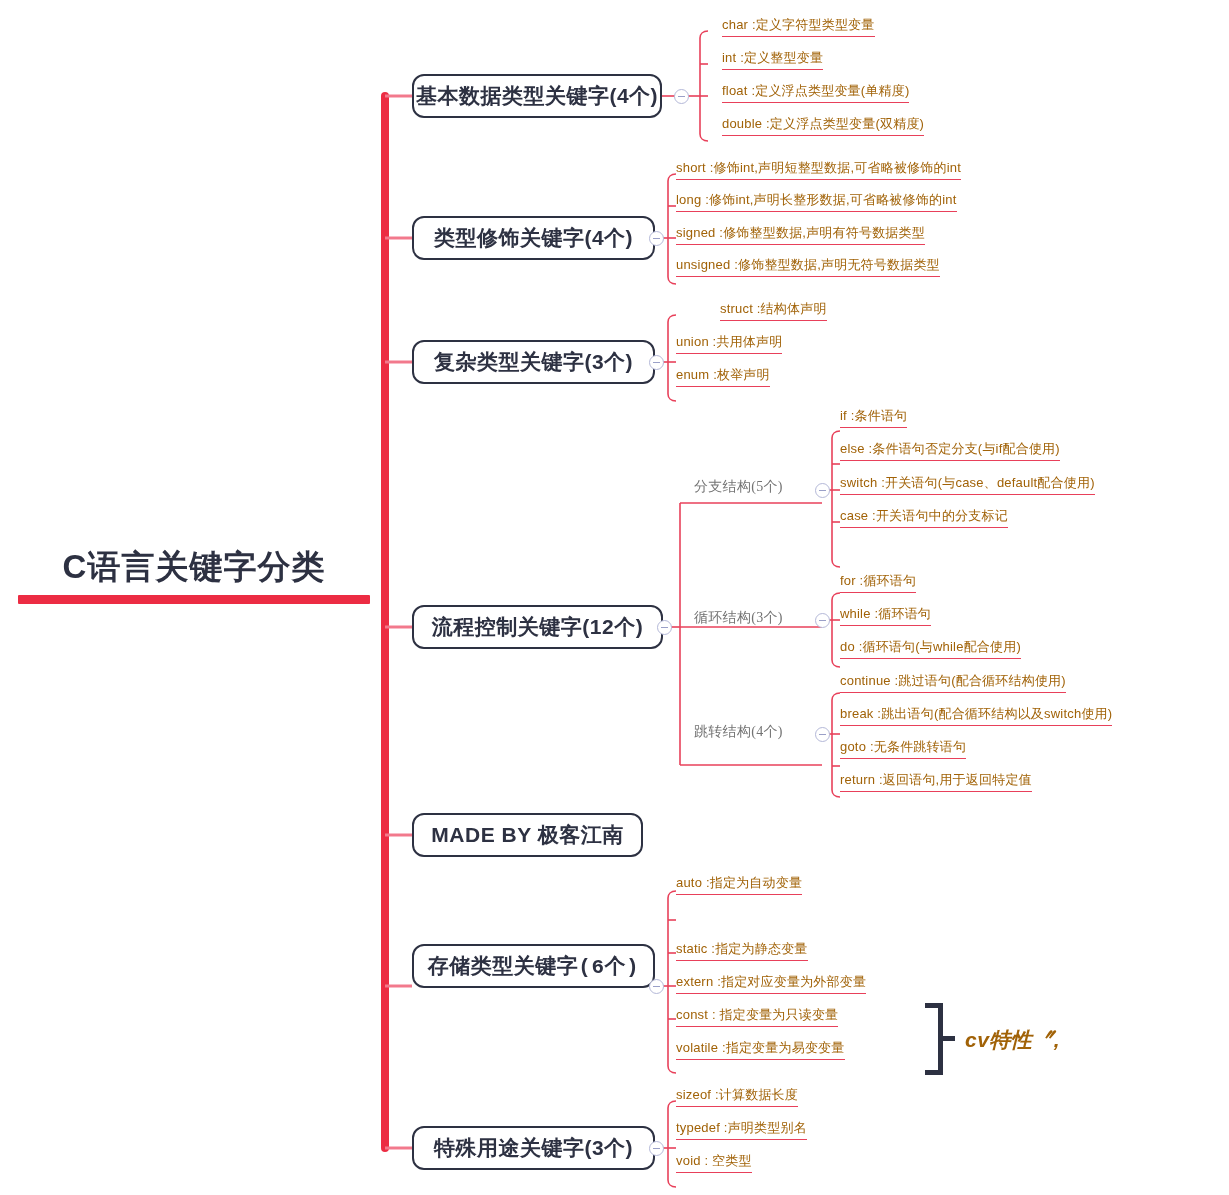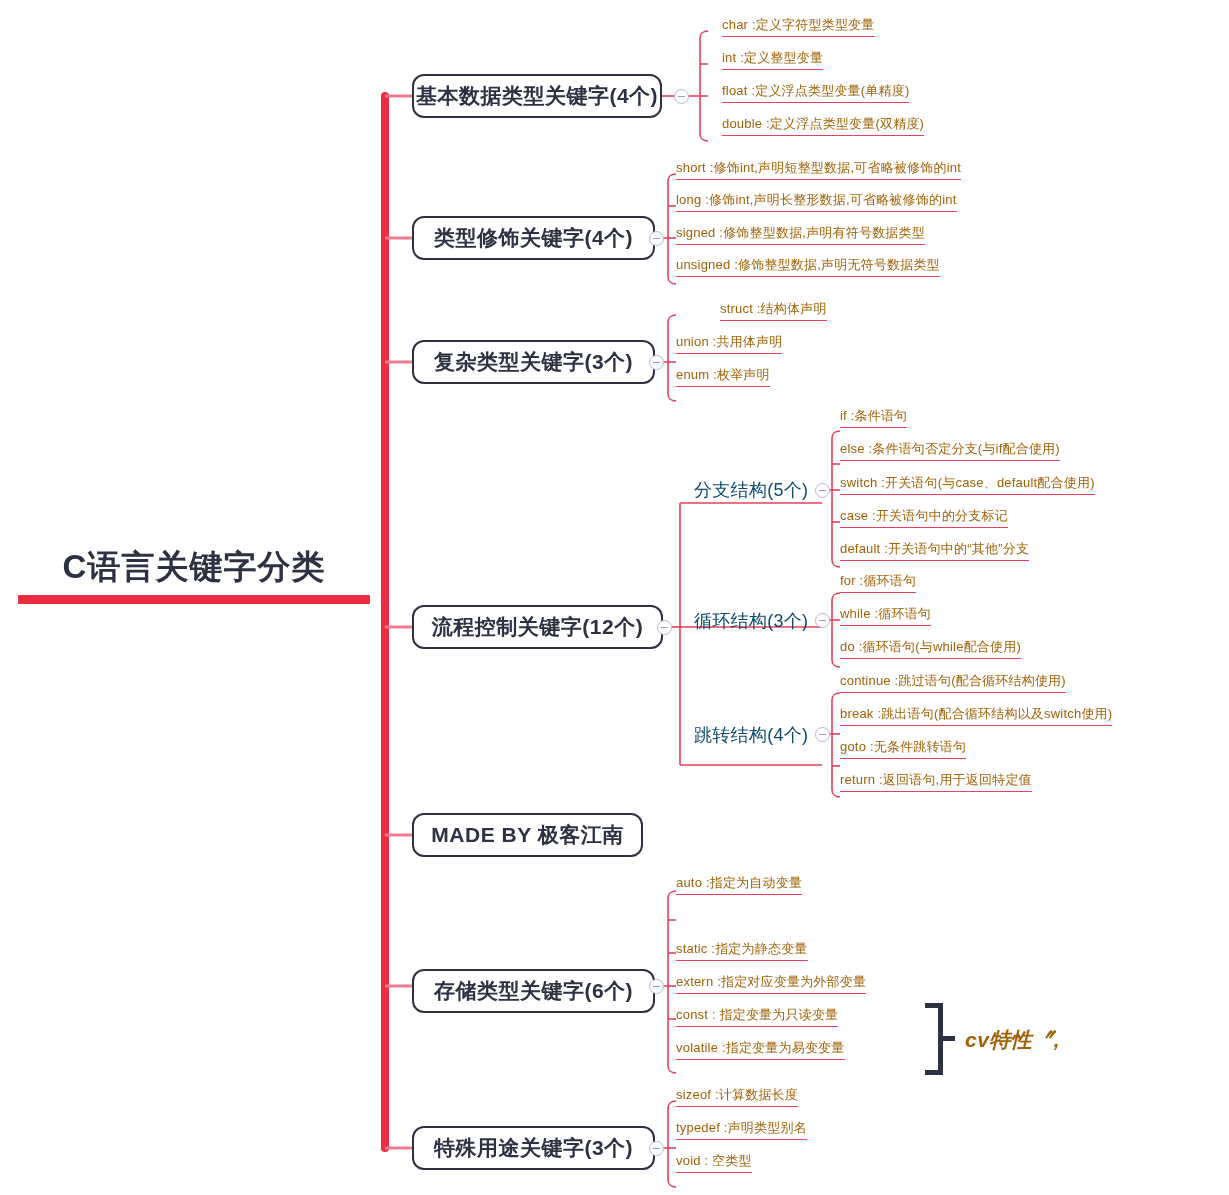--- a/index.html
+++ b/index.html
@@ -76,24 +76,25 @@
     content:"";
     position:absolute;
     left:3px; top:6px;
     width:7px; height:1px;
     background:#9aa0c8;
   }
 
   
   .subhead{
     position:absolute;
-    font-size:18px;
-    color:#0c4a6e;
+    font-size:14px;
+    color:#737373;
     white-space:nowrap;
     letter-spacing:0.3px;
+    font-family:Liberation Serif, serif;
   }
 
   
   .leaf{
     position:absolute;
     font-size:13px;
     color:#a16207;
     white-space:nowrap;
     letter-spacing:0.2px;
     padding-bottom:3px;
@@ -235,21 +236,21 @@
 
   <div class="node" style="left:412px; top:605px; width:251px;">
     <span>流程控制关键字(12个)</span>
   </div>
   <div class="toggle" style="left:657px; top:620px;"></div>
 
   <div class="node" style="left:412px; top:813px; width:231px;">
     <span>MADE BY 极客江南</span>
   </div>
 
-  <div class="node" style="left:412px; top:969px; width:243px;">
+  <div class="node" style="left:412px; top:944px; width:243px;font-family:Liberation Mono, monospace;">
     <span>存储类型关键字(6个)</span>
   </div>
   <div class="toggle" style="left:649px; top:979px;"></div>
 
   <div class="node" style="left:412px; top:1126px; width:243px;">
     <span>特殊用途关键字(3个)</span>
   </div>
   <div class="toggle" style="left:649px; top:1141px;"></div>
 
   <div class="leaf" style="left:722px; top:18px;">char :定义字符型类型变量</div>
@@ -272,21 +273,20 @@
   <div class="subhead" style="left:694px; top:609px;">循环结构(3个)</div>
   <div class="toggle" style="left:815px; top:613px;"></div>
 
   <div class="subhead" style="left:694px; top:723px;">跳转结构(4个)</div>
   <div class="toggle" style="left:815px; top:727px;"></div>
 
   <div class="leaf" style="left:840px; top:409px;">if :条件语句</div>
   <div class="leaf" style="left:840px; top:442px;">else :条件语句否定分支(与if配合使用)</div>
   <div class="leaf" style="left:840px; top:476px;">switch :开关语句(与case、default配合使用)</div>
   <div class="leaf" style="left:840px; top:509px;">case :开关语句中的分支标记</div>
-  <div class="leaf" style="left:840px; top:542px;">default :开关语句中的“其他”分支</div>
 
   <div class="leaf" style="left:840px; top:574px;">for :循环语句</div>
   <div class="leaf" style="left:840px; top:607px;">while :循环语句</div>
   <div class="leaf" style="left:840px; top:640px;">do :循环语句(与while配合使用)</div>
 
   <div class="leaf" style="left:840px; top:674px;">continue :跳过语句(配合循环结构使用)</div>
   <div class="leaf" style="left:840px; top:707px;">break :跳出语句(配合循环结构以及switch使用)</div>
   <div class="leaf" style="left:840px; top:740px;">goto :无条件跳转语句</div>
   <div class="leaf" style="left:840px; top:773px;">return :返回语句,用于返回特定值</div>
 

